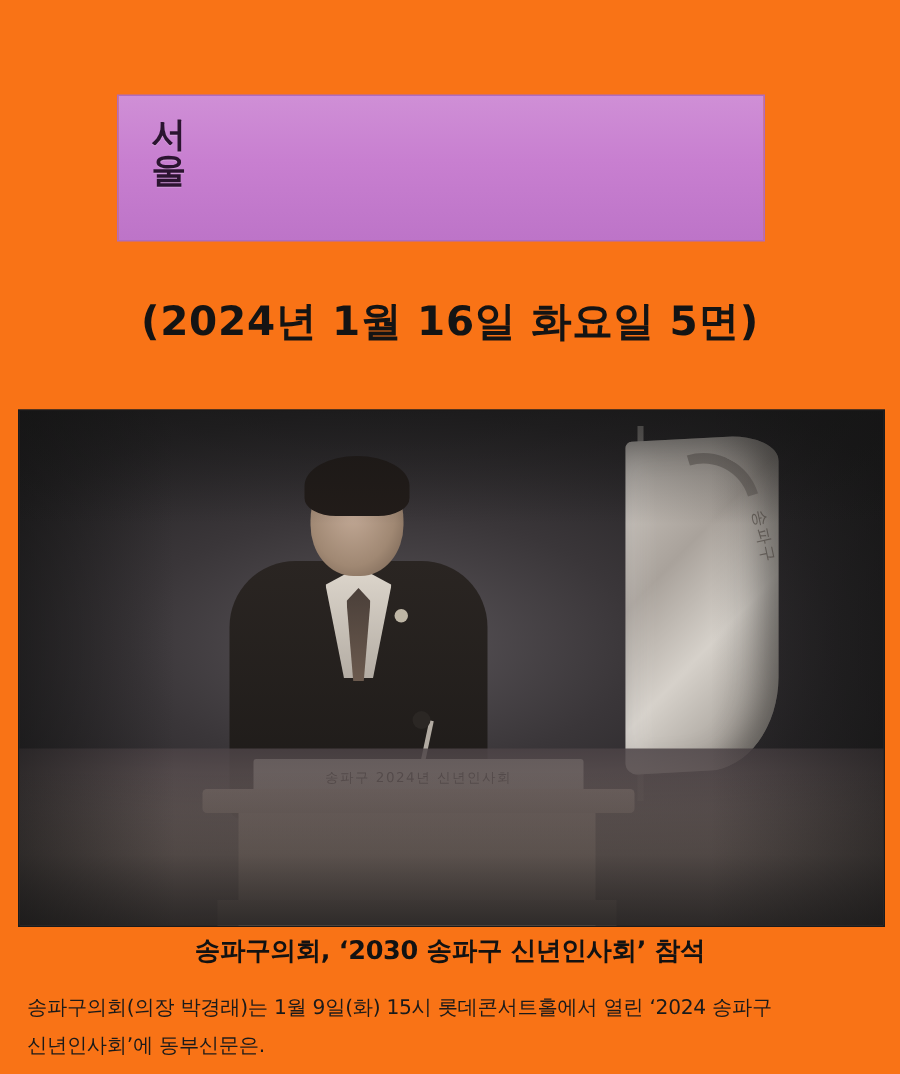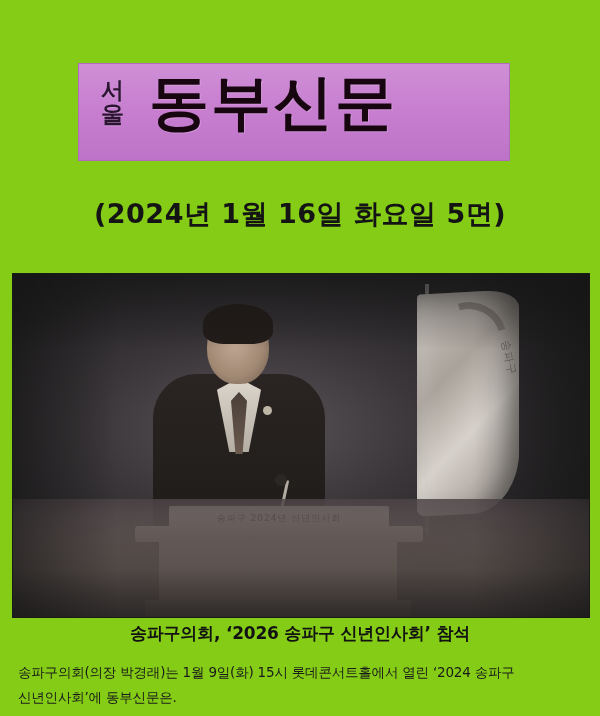--- a/index.html
+++ b/index.html
@@ -11,21 +11,21 @@
     height: 716px;
     background: #ffffff;
     font-family: "Liberation Sans", sans-serif;
     color: #1a1a1a;
     overflow: hidden;
   }
   .page {
     position: relative;
     width: 600px;
     height: 716px;
-    background: #84cc16;
+    background: #f97316;
   }
 
   
   .masthead {
     position: absolute;
     left: 78px;
     top: 63px;
     width: 430px;
     height: 96px;
     background: linear-gradient(180deg, #cf8fd6 0%, #c87fd0 45%, #bd74c8 100%);
@@ -320,21 +320,20 @@
   }
 </style>
 </head>
 <body>
 
 <div class="page">
 
   <div class="masthead">
     <div class="masthead-inner">
       <div class="masthead-small">서울</div>
-      <div class="masthead-main">동부신문</div>
     </div>
   </div>
 
   <div class="dateline">(2024년 1월 16일 화요일 5면)</div>
 
   <div class="photo">
     <div class="photo-bg"></div>
 
     <div class="flag-pole"></div>
     <div class="flag-cloth"></div>
@@ -353,20 +352,20 @@
 
     <div class="podium-banner">송파구 2024년 신년인사회</div>
     <div class="podium-top"></div>
     <div class="podium-body"></div>
     <div class="podium-base"></div>
 
     <div class="photo-floor"></div>
     <div class="photo-vignette"></div>
   </div>
 
-  <div class="headline">송파구의회, ‘2026 송파구 신년인사회’ 참석</div>
+  <div class="headline">송파구의회, ‘2030 송파구 신년인사회’ 참석</div>
 
   <div class="body-text">
     <p>송파구의회(의장 박경래)는 1월 9일(화) 15시 롯데콘서트홀에서 열린 ‘2024 송파구</p>
     <p>신년인사회’에 동부신문은.</p>
   </div>
 
 </div>
 
 </body></html>

